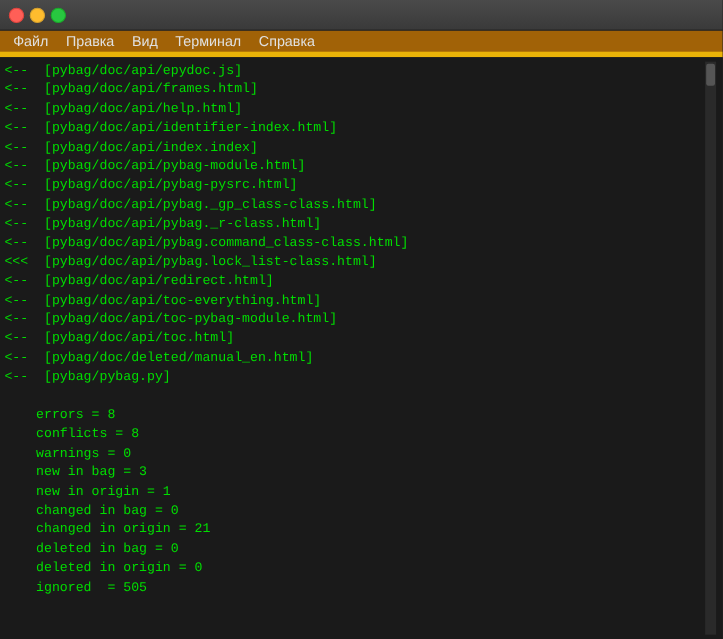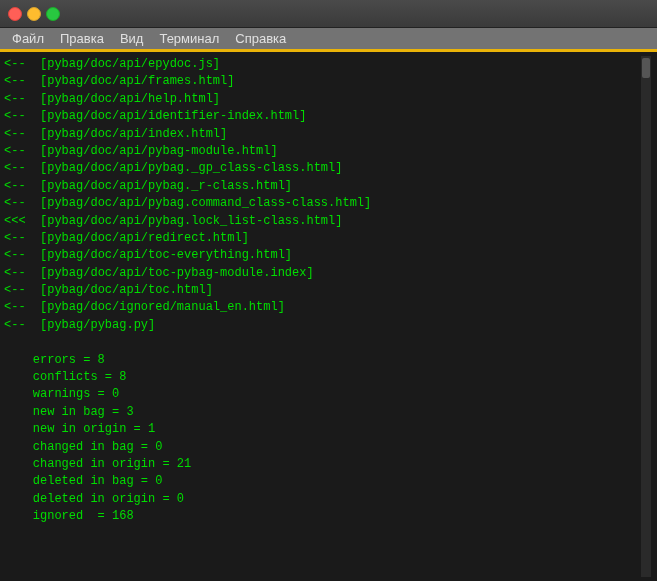--- a/index.html
+++ b/index.html
@@ -33,25 +33,25 @@
       flex: 1;
       text-align: center;
       color: #ccc;
       font-size: 12px;
       font-family: sans-serif;
     }
 
     
     .menubar {
       height: 24px;
-      background: #737373;
+      background: #a16207;
       display: flex;
       align-items: center;
       padding: 0 4px;
-      border-bottom: 3px solid #eab308;
+      border-bottom: 5px solid #eab308;
       text-align: right;
     }
     .menu-item {
       color: #e0e0e0;
       font-size: 13px;
       font-family: sans-serif;
       padding: 2px 8px;
       cursor: pointer;
     }
 
@@ -114,41 +114,42 @@
     <span class="menu-item">Терминал</span>
     <span class="menu-item">Справка</span>
   </div>
 
 <div class="terminal">
   <div class="terminal-content">
   <span class="line"><span class="arrow">&lt;--</span>  <span class="path">[pybag/doc/api/epydoc.js]</span></span>
       <span class="line"><span class="arrow">&lt;--</span>  <span class="path">[pybag/doc/api/frames.html]</span></span>
       <span class="line"><span class="arrow">&lt;--</span>  <span class="path">[pybag/doc/api/help.html]</span></span>
       <span class="line"><span class="arrow">&lt;--</span>  <span class="path">[pybag/doc/api/identifier-index.html]</span></span>
-      <span class="line"><span class="arrow">&lt;--</span>  <span class="path">[pybag/doc/api/index.html]</span></span>
+      <span class="line"><span class="arrow">&lt;--</span>  <span class="path">[pybag/doc/api/index.index]</span></span>
       <span class="line"><span class="arrow">&lt;--</span>  <span class="path">[pybag/doc/api/pybag-module.html]</span></span>
+      <span class="line"><span class="arrow">&lt;--</span>  <span class="path">[pybag/doc/api/pybag-pysrc.html]</span></span>
       <span class="line"><span class="arrow">&lt;--</span>  <span class="path">[pybag/doc/api/pybag._gp_class-class.html]</span></span>
       <span class="line"><span class="arrow">&lt;--</span>  <span class="path">[pybag/doc/api/pybag._r-class.html]</span></span>
       <span class="line"><span class="arrow">&lt;--</span>  <span class="path">[pybag/doc/api/pybag.command_class-class.html]</span></span>
       <span class="line"><span class="arrow">&lt;&lt;&lt;</span>  <span class="path">[pybag/doc/api/pybag.lock_list-class.html]</span></span>
       <span class="line"><span class="arrow">&lt;--</span>  <span class="path">[pybag/doc/api/redirect.html]</span></span>
       <span class="line"><span class="arrow">&lt;--</span>  <span class="path">[pybag/doc/api/toc-everything.html]</span></span>
-      <span class="line"><span class="arrow">&lt;--</span>  <span class="path">[pybag/doc/api/toc-pybag-module.index]</span></span>
+      <span class="line"><span class="arrow">&lt;--</span>  <span class="path">[pybag/doc/api/toc-pybag-module.html]</span></span>
       <span class="line"><span class="arrow">&lt;--</span>  <span class="path">[pybag/doc/api/toc.html]</span></span>
-      <span class="line"><span class="arrow">&lt;--</span>  <span class="path">[pybag/doc/ignored/manual_en.html]</span></span>
+      <span class="line"><span class="arrow">&lt;--</span>  <span class="path">[pybag/doc/deleted/manual_en.html]</span></span>
       <span class="line"><span class="arrow">&lt;--</span>  <span class="path">[pybag/pybag.py]</span></span>
       <span class="line"> </span>
       <span class="line">    errors = 8</span>
       <span class="line">    conflicts = 8</span>
       <span class="line">    warnings = 0</span>
       <span class="line">    new in bag = 3</span>
       <span class="line">    new in origin = 1</span>
       <span class="line">    changed in bag = 0</span>
       <span class="line">    changed in origin = 21</span>
       <span class="line">    deleted in bag = 0</span>
       <span class="line">    deleted in origin = 0</span>
-      <span class="line">    ignored  = 168</span>
+      <span class="line">    ignored  = 505</span>
       <span class="line"> </span>
     </div>
   <div class="scrollbar">
     <div class="scroll-thumb"></div>
   </div>
 </div>
 
 </body></html>

